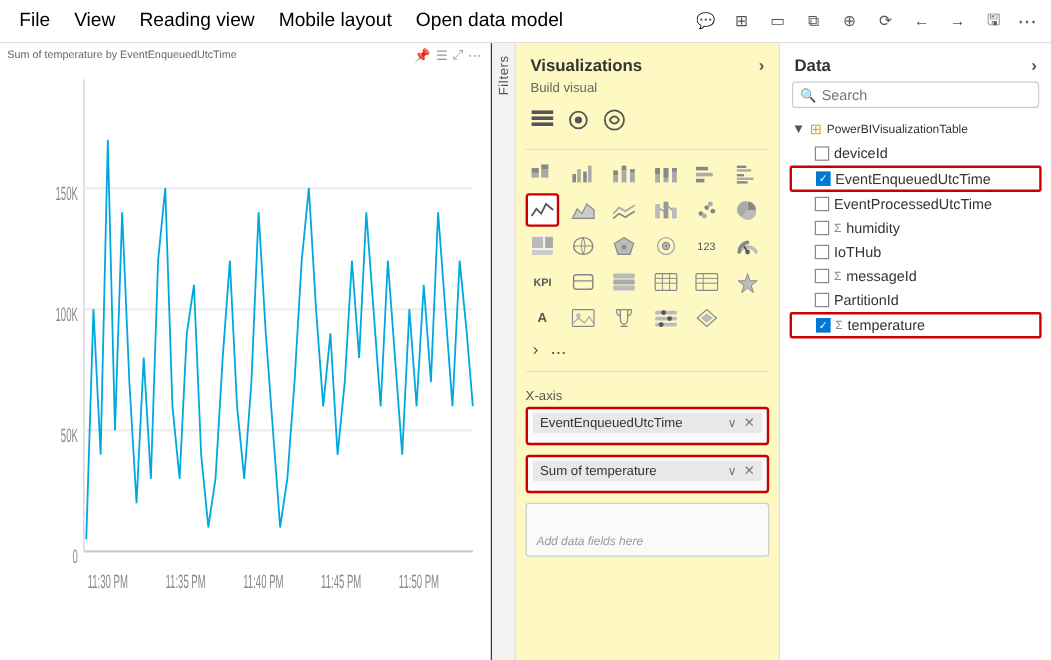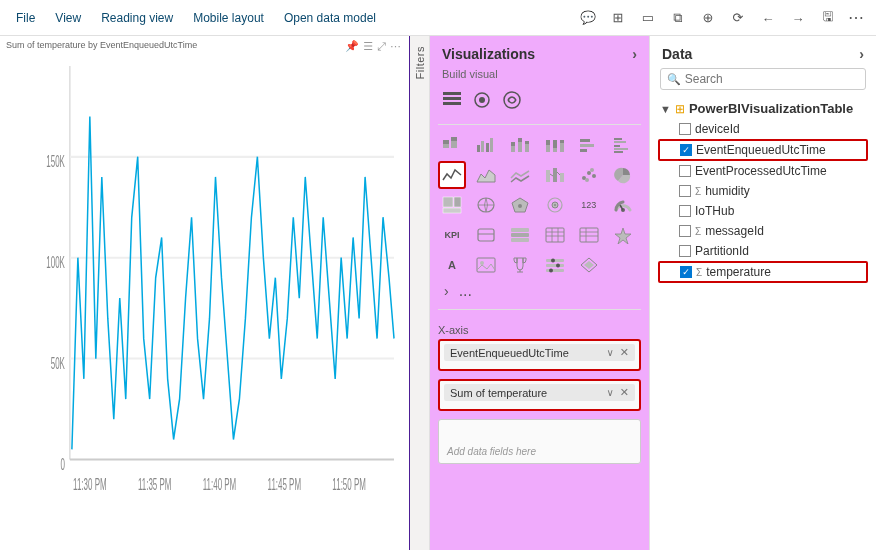--- a/index.html
+++ b/index.html
@@ -3,39 +3,39 @@
   <meta charset="utf-8">
   <style>
     * { box-sizing: border-box; margin: 0; padding: 0; }
     body { font-family: 'Segoe UI', Arial, sans-serif; font-size: 12px; background: #f3f2f1; overflow: hidden; width: 876px; height: 550px; }
 
     
     .menu-bar {
       display: flex; align-items: center; background: #fff; border-bottom: 1px solid #e0e0e0;
       padding: 0 8px; height: 36px; gap: 4px;
     }
-    .menu-item { padding: 4px 8px; cursor: pointer; font-size: 12px; color: #0c4a6e; border-radius: 3px; }
+    .menu-item { padding: 4px 8px; cursor: pointer; font-size: 16px; color: #000000; border-radius: 3px; }
     .menu-icon-group { display: flex; align-items: center; gap: 2px; }
     .menu-icon-btn { width: 28px; height: 28px; display: flex; align-items: center; justify-content: center; cursor: pointer; border-radius: 3px; font-size: 13px; color: #555; }
     .menu-spacer { flex: 1; }
     .menu-dots { font-size: 16px; color: #555; cursor: pointer; padding: 0 4px; }
 
     
     .main-layout { display: flex; height: calc(550px - 36px); }
 
     
     .canvas-area { flex: 0 0 410px; background: #fff; border-right: 1px solid #4c1d95; position: relative; overflow: hidden; }
     .chart-label { position: absolute; top: 4px; left: 6px; font-size: 9px; color: #666; }
     .chart-container { width: 100%; height: 100%; padding: 20px 10px 30px 30px; }
     
     
     .chart-svg { width: 100%; height: 100%; }
 
     
-    .viz-panel { flex: 0 0 220px; background: #f0abfc; border-right: 1px solid #e0e0e0; display: flex; flex-direction: column; }
+    .viz-panel { flex: 0 0 220px; background: #fef9c3; border-right: 1px solid #e0e0e0; display: flex; flex-direction: column; }
     .viz-panel-header { padding: 10px 12px 4px; font-size: 14px; font-weight: 600; color: #333; display: flex; align-items: center; justify-content: space-between; }
     .viz-panel-chevron { font-size: 14px; cursor: pointer; color: #555; }
     .build-visual-label { padding: 2px 12px 6px; font-size: 11px; color: #666; }
 
     
     .viz-grid { padding: 0 8px; display: grid; grid-template-columns: repeat(6, 1fr); gap: 2px; }
     .viz-icon-btn { width: 28px; height: 28px; display: flex; align-items: center; justify-content: center; cursor: pointer; border-radius: 3px; font-size: 12px; color: #444; border: 1px solid transparent; }
     .viz-icon-btn.selected { border: 2px solid #cc0000; background: #fff; }
 
     .viz-divider { height: 1px; background: #e0e0e0; margin: 6px 8px; }
@@ -62,21 +62,21 @@
     .data-panel-chevron { font-size: 14px; cursor: pointer; color: #555; }
 
     .search-box { margin: 0 10px 8px; border: 1px solid #ccc; border-radius: 3px; display: flex; align-items: center; padding: 3px 6px; background: #fff; }
     .search-icon { color: #888; font-size: 11px; margin-right: 4px; }
     .search-input { border: none; outline: none; font-size: 12px; flex: 1; color: #333; }
 
     .data-tree { flex: 1; overflow-y: auto; padding: 0 8px; }
     .tree-table { margin-bottom: 6px; }
     .tree-table-header { display: flex; align-items: center; gap: 4px; padding: 3px 2px; cursor: pointer; }
     .tree-table-icon { color: #E8A000; font-size: 12px; }
-    .tree-table-name { font-size: 13px; color: #333; font-weight: 700; }
+    .tree-table-name { font-size: 10px; color: #333; font-weight: 400; }
     .tree-item { display: flex; align-items: center; gap: 4px; padding: 2px 4px 2px 20px; cursor: pointer; border: 1px solid transparent; border-radius: 2px; }
     .tree-item.highlighted { border: 2px solid #cc0000; }
     .tree-checkbox { width: 12px; height: 12px; border: 1px solid #888; display: flex; align-items: center; justify-content: center; flex-shrink: 0; background: #fff; font-size: 9px; }
     .tree-checkbox.checked { background: #0078d4; border-color: #0078d4; color: #fff; }
     .tree-item-sigma { color: #888; font-size: 10px; }
     .tree-item-name { font-size: 12px; color: #333; }
 
     
     .line-chart-path { fill: none; stroke: #00a8e0; stroke-width: 1.5; }
     .chart-axis { stroke: #ccc; stroke-width: 1; }

